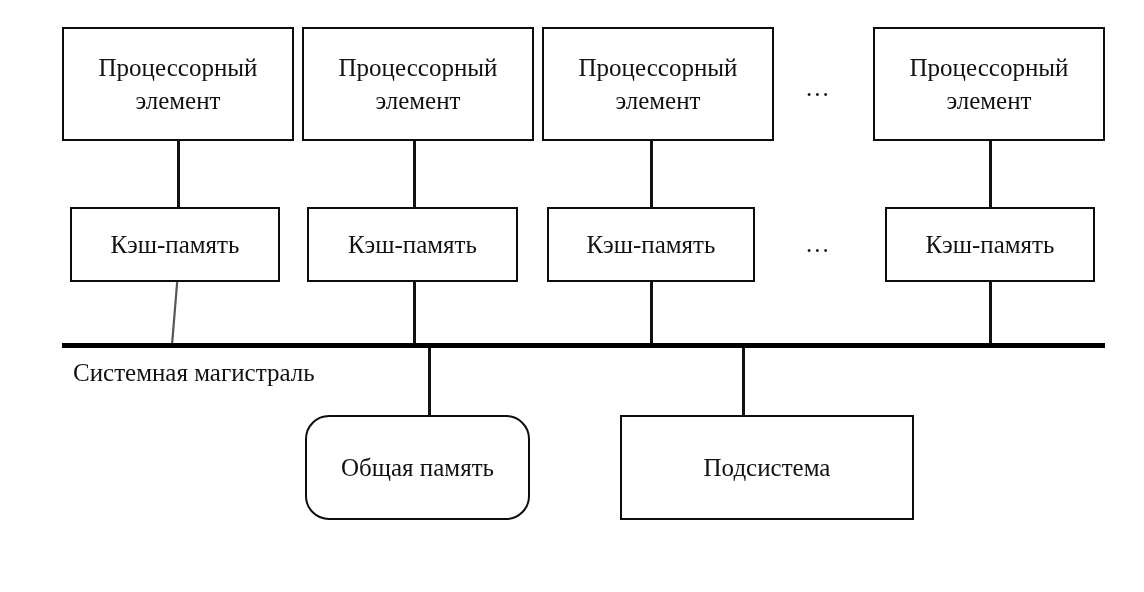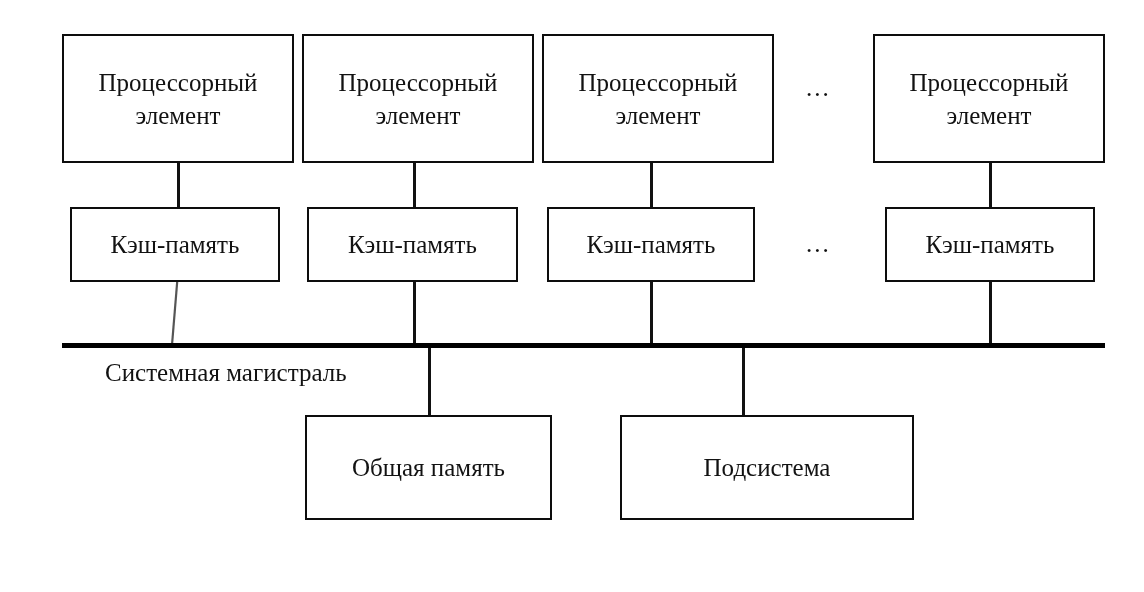--- a/index.html
+++ b/index.html
@@ -41,22 +41,22 @@
   }
 
   .node .line1,
   .node .line2 {
     display: block;
     white-space: nowrap;
   }
 
   
   .pe {
-    top: 34px;
-    height: 129px;
+    top: 27px;
+    height: 114px;
   }
   .pe1 { left: 62px;  width: 232px; }
   .pe2 { left: 302px; width: 232px; }
   .pe3 { left: 542px; width: 232px; }
   .pe4 { left: 873px; width: 232px; }
 
   
   .cache {
     top: 207px;
     height: 75px;
@@ -64,21 +64,21 @@
   .cache1 { left: 70px;  width: 210px; }
   .cache2 { left: 307px; width: 211px; }
   .cache3 { left: 547px; width: 208px; }
   .cache4 { left: 885px; width: 210px; }
 
   
   .bottom {
     top: 415px;
     height: 105px;
   }
-  .shared-mem { left: 305px; width: 247px; }
+  .shared-mem { left: 305px; width: 225px; border-radius: 24px; }
   .io-sub     { left: 620px; width: 294px; }
 
   
   .vline {
     position: absolute;
     width: 3px;
     background: #111111;
     z-index: 1;
   }
 
@@ -94,21 +94,20 @@
   }
 
   .bus-label {
     position: absolute;
     left: 73px;
     top: 359px;
     font-size: 25px;
     color: #121212;
     white-space: nowrap;
     z-index: 5;
-    margin-left: 32px;
   }
 
   .ellipsis {
     position: absolute;
     font-size: 25px;
     letter-spacing: 2px;
     color: #111111;
     white-space: nowrap;
     z-index: 2;
   }

